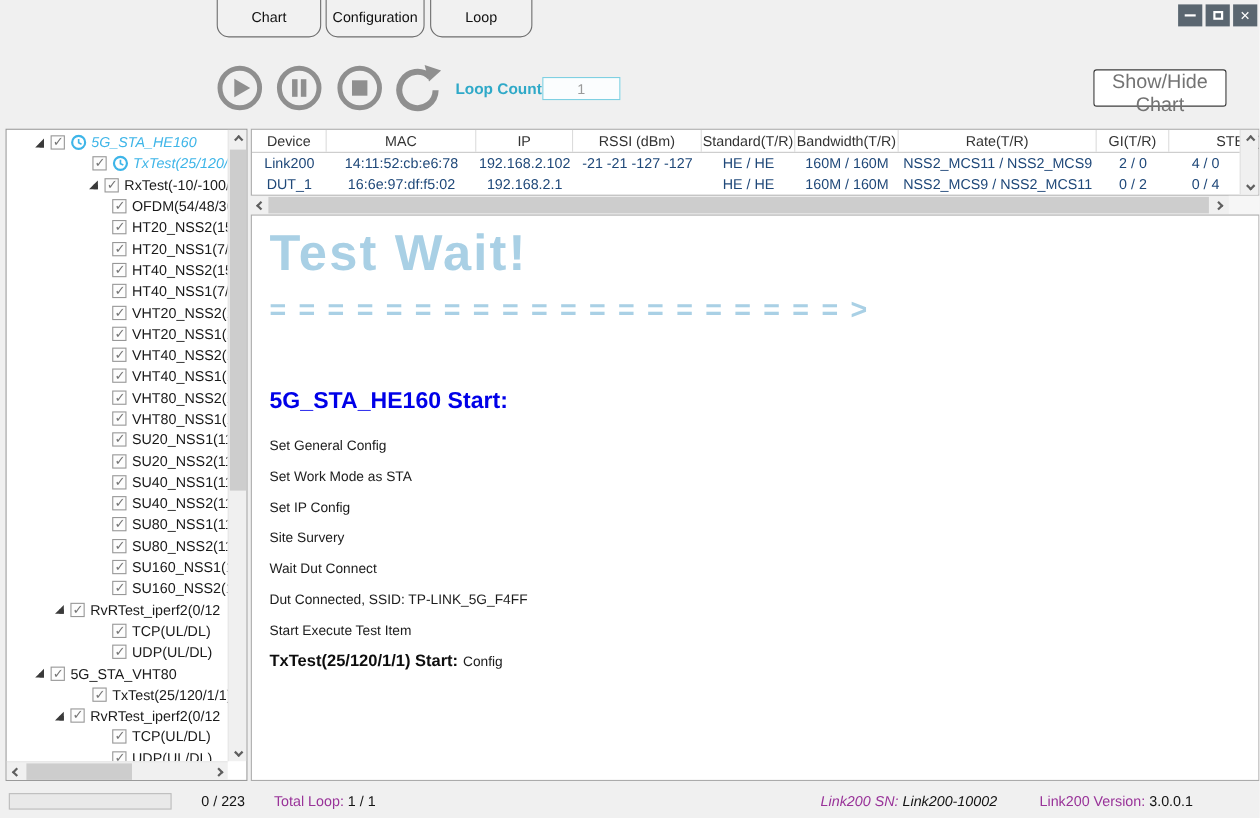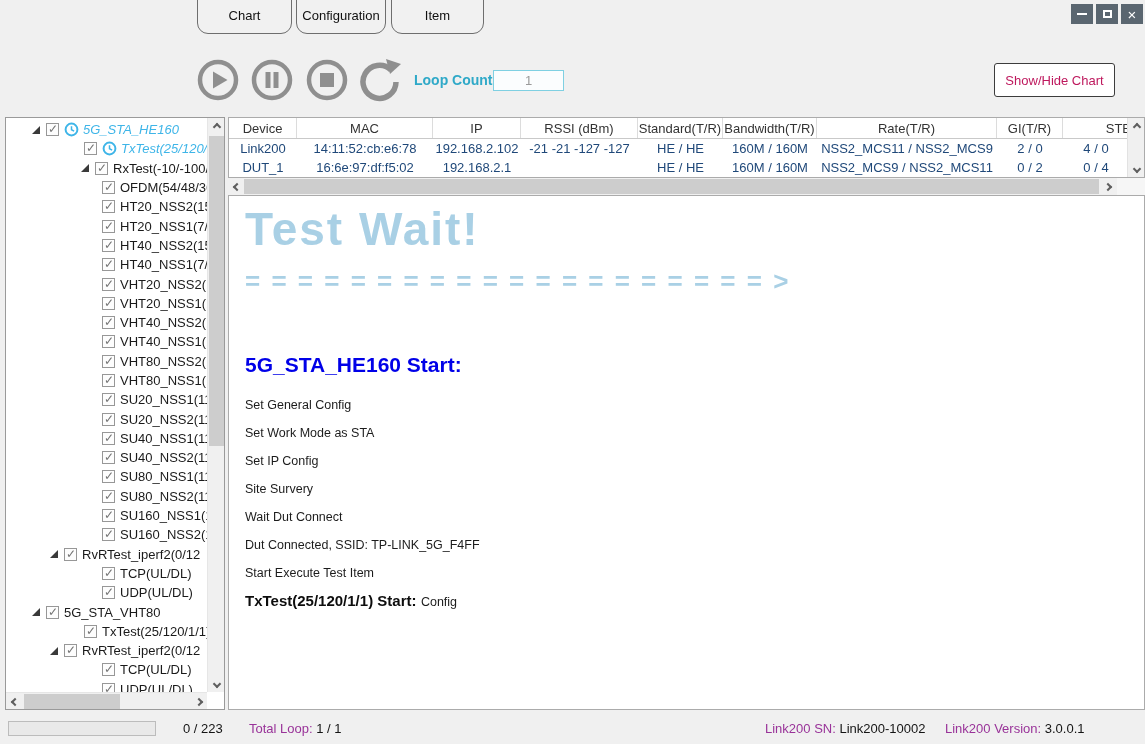--- a/index.html
+++ b/index.html
@@ -28,21 +28,21 @@
   .win-btn.close { font-size:15px; line-height:1; }
 
   .toolbar-btn { position:absolute; top:58px; width:44px; height:44px; background:transparent; border:none; padding:0; cursor:pointer; }
   .toolbar-btn svg { width:44px; height:44px; display:block; }
   .tb-play { left:196px; } .tb-pause { left:250px; } .tb-stop { left:305px; } .tb-refresh { left:358px; }
 
   .loop-label { position:absolute; left:414px; top:72px; font-size:14px; font-weight:bold; color:#2fa9c8; }
   .loop-input { position:absolute; left:493px; top:70px; width:71px; height:21px; border:1px solid #7fd0e2;
                 background:#fbfdfe; text-align:center; font-size:13px; color:#9a9a9a; font-family:"Liberation Sans",sans-serif; }
   .chart-btn { position:absolute; left:994px; top:63px; width:121px; height:34px; background:#fff;
-               border:1px solid #3c3c3c; border-radius:3px; font-size:13px; color:#be185d;
+               border:1px solid #3c3c3c; border-radius:3px; font-size:18px; color:#737373;
                font-family:"Liberation Sans",sans-serif; cursor:pointer; }
 
   
   .tree-panel { position:absolute; left:5px; top:117px; width:220px; height:593px; background:#fff;
                 border:1px solid #9a9a9a; overflow:hidden; }
   .tree-items { position:absolute; left:0; top:2px; right:17px; bottom:17px; overflow:hidden; }
   .tree-row { height:19.3px; display:flex; align-items:center; font-size:13px; color:#1a1a1a; white-space:nowrap; }
   .expander { width:0; height:0; border:4px solid transparent; border-right-color:#3a3a3a;
               border-bottom-color:#3a3a3a; margin-right:6px; flex:none; }
   .cbx { width:13px; height:13px; border:1px solid #979797; background:#fdfdfd; margin-right:5px;
@@ -89,36 +89,36 @@
   .current-line { margin-top:5px; }
   .cur-label { font-size:15px; font-weight:bold; color:#0d0d0d; }
   .cur-status { font-size:12.5px; color:#1c1c1c; }
 
   
   .statusbar { position:absolute; left:0; top:712px; width:1145px; height:32px; background:#f0f0f0; }
   .progress { position:absolute; left:8px; top:9px; width:148px; height:15px; background:#e9e9e9;
               border:1px solid #bcbcbc; }
   .sb-text { position:absolute; top:9px; font-size:13px; color:#141414; white-space:nowrap; }
   .sb-label { color:#993399; }
-  .pos-count { left:183px; } .pos-loop { left:249px; } .pos-sn { left:765px; } .pos-ver { left:945px; }
+  .pos-count { left:183px; } .pos-loop { left:249px; } .pos-sn { left:746px;font-style:italic; } .pos-ver { left:945px; }
 </style>
 </head>
 <body>
 
 <div class="app">
 
 
   <div class="menu-tab file">
       <span>Chart</span>
     </div>
   <div class="menu-tab config">
       <span>Configuration</span>
     </div>
   <div class="menu-tab help">
-      <span>Item</span>
+      <span>Loop</span>
     </div>
 
   <div class="win-controls">
     <div class="win-btn">
         <span class="minbar"></span>
       </div>
     <div class="win-btn">
         <span class="maxbox"></span>
       </div>
     <div class="win-btn close">

